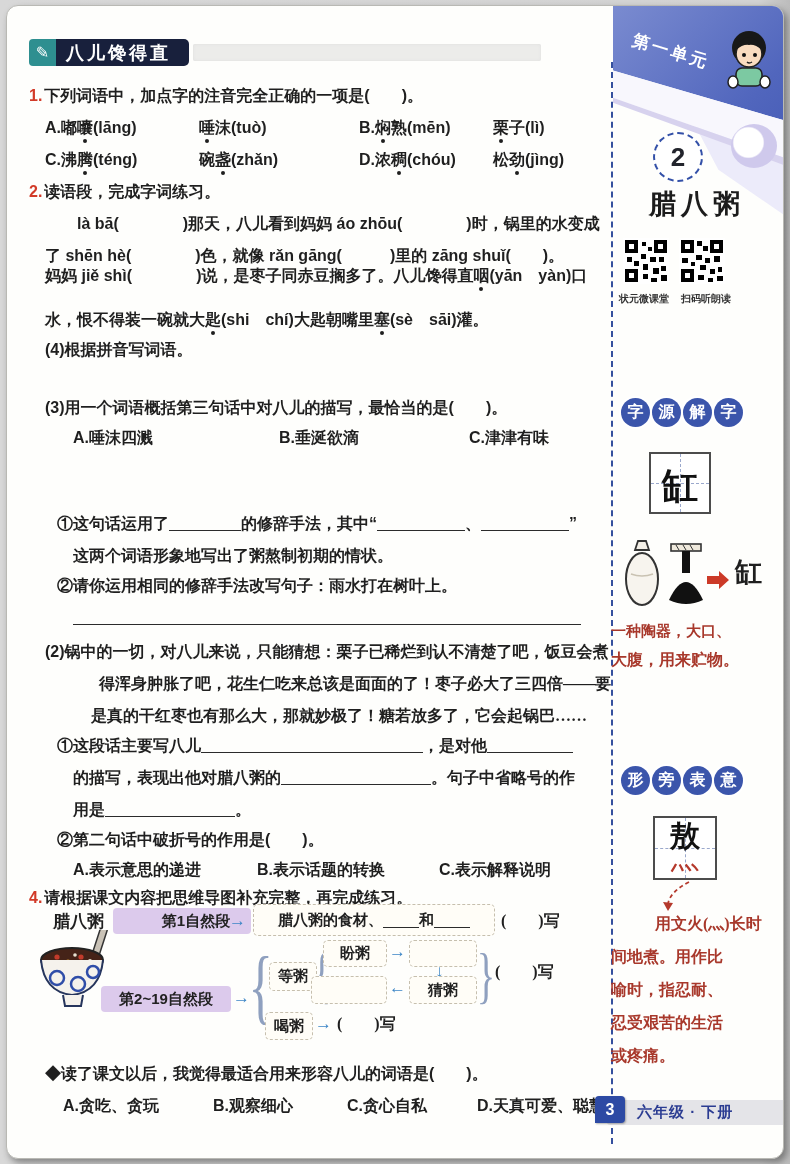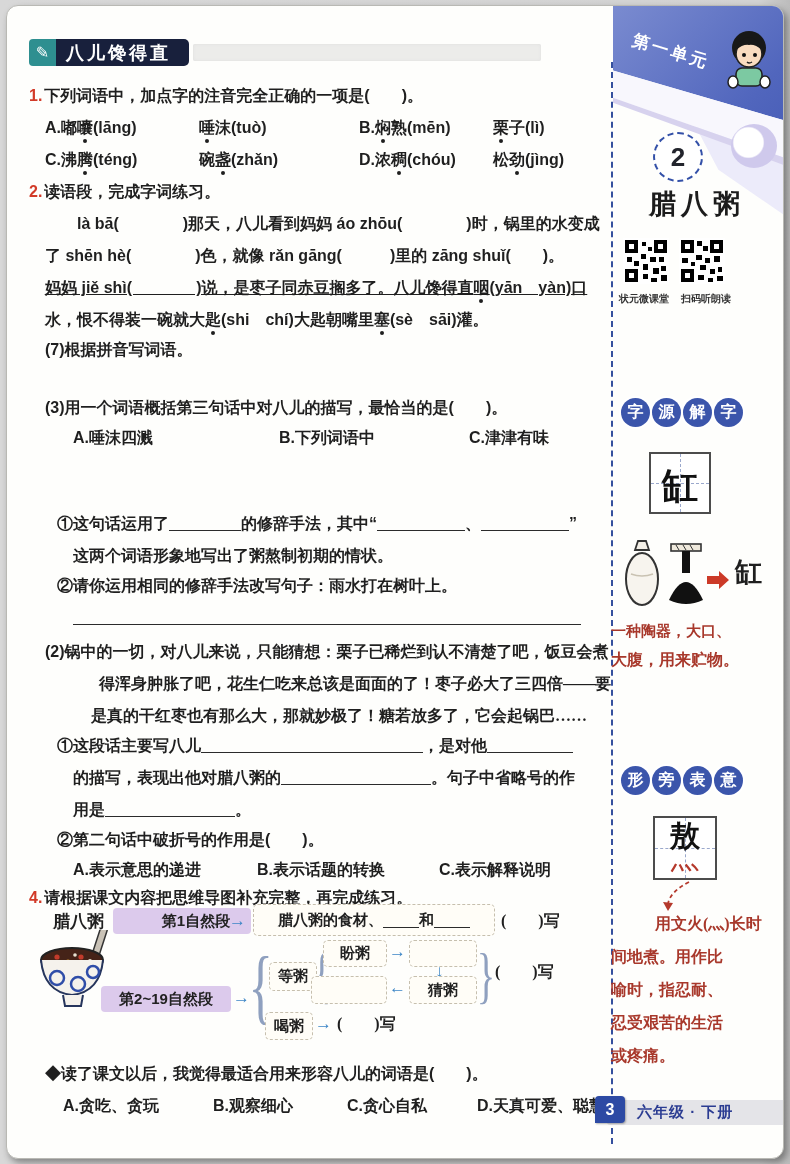--- a/index.html
+++ b/index.html
@@ -71,26 +71,26 @@
   <div class="t" style="left:352px;top:112px;"><span>B.</span><span class="dot">焖</span><span>熟(mēn)</span></div>
   <div class="t" style="left:486px;top:112px;"><span></span><span class="dot">栗</span><span>子(lì)</span></div>
   <div class="t" style="left:38px;top:144px;"><span>C.沸</span><span class="dot">腾</span><span>(téng)</span></div>
   <div class="t" style="left:192px;top:144px;"><span>碗</span><span class="dot">盏</span><span>(zhǎn)</span></div>
   <div class="t" style="left:352px;top:144px;"><span>D.浓</span><span class="dot">稠</span><span>(chóu)</span></div>
   <div class="t" style="left:486px;top:144px;"><span>松</span><span class="dot">劲</span><span>(jìng)</span></div>
 
   <div class="t" style="left:22px;top:176px;"><span class="num">2.</span><span>读语段，完成字词练习。</span></div>
   <div class="t" style="left:70px;top:208px;">là bā(　　　　)那天，八儿看到妈妈 áo zhōu(　　　　)时，锅里的水变成</div>
   <div class="t" style="left:38px;top:240px;">了 shēn hè(　　　　)色，就像 rǎn gāng(　　　)里的 zāng shuǐ(　　)。</div>
-  <div class="t" style="left:38px;top:272px;text-decoration:underline;"><span>妈妈 jiě shì(　　　　)说，是枣子同赤豆搁多了。八儿馋得直</span><span class="dot">咽</span><span>(yān　yàn)口</span></div>
+  <div class="t" style="left:38px;top:260px;"><span>妈妈 jiě shì(　　　　)说，是枣子同赤豆搁多了。八儿馋得直</span><span class="dot">咽</span><span>(yān　yàn)口</span></div>
   <div class="t" style="left:38px;top:304px;"><span>水，恨不得装一碗就大</span><span class="dot">匙</span><span>(shi　chí)大匙朝嘴里</span><span class="dot">塞</span><span>(sè　sāi)灌。</span></div>
-  <div class="t" style="left:38px;top:334px;">(7)根据拼音写词语。</div>
+  <div class="t" style="left:38px;top:334px;">(4)根据拼音写词语。</div>
   <div class="t" style="left:38px;top:392px;">(3)用一个词语概括第三句话中对八儿的描写，最恰当的是(　　)。</div>
   <div class="t" style="left:66px;top:422px;">A.唾沫四溅</div>
-  <div class="t" style="left:272px;top:422px;">B.下列词语中</div>
+  <div class="t" style="left:272px;top:422px;">B.垂涎欲滴</div>
   <div class="t" style="left:462px;top:422px;">C.津津有味</div>
 
   <div class="t" style="left:50px;top:508px;"><span>①这句话运用了</span><span class="bl" style="width:72px;"></span><span>的修辞手法，其中“</span><span class="bl" style="width:88px;"></span><span>、</span><span class="bl" style="width:88px;"></span><span>”</span></div>
   <div class="t" style="left:66px;top:540px;">这两个词语形象地写出了粥熬制初期的情状。</div>
   <div class="t" style="left:50px;top:570px;">②请你运用相同的修辞手法改写句子：雨水打在树叶上。</div>
   <div style="position:absolute;left:66px;top:618px;width:508px;border-bottom:1.6px solid #2b2b2b;"></div>
 
   <div class="t" style="left:38px;top:636px;"><span>(2)</span><span class="kai">锅中的一切，对八儿来说，只能猜想：栗子已稀烂到认不清楚了吧，饭豆会煮</span></div>
   <div class="t kai" style="left:92px;top:668px;">得浑身肿胀了吧，花生仁吃来总该是面面的了！枣子必大了三四倍——要</div>
   <div class="t kai" style="left:84px;top:700px;">是真的干红枣也有那么大，那就妙极了！糖若放多了，它会起锅巴……</div>

